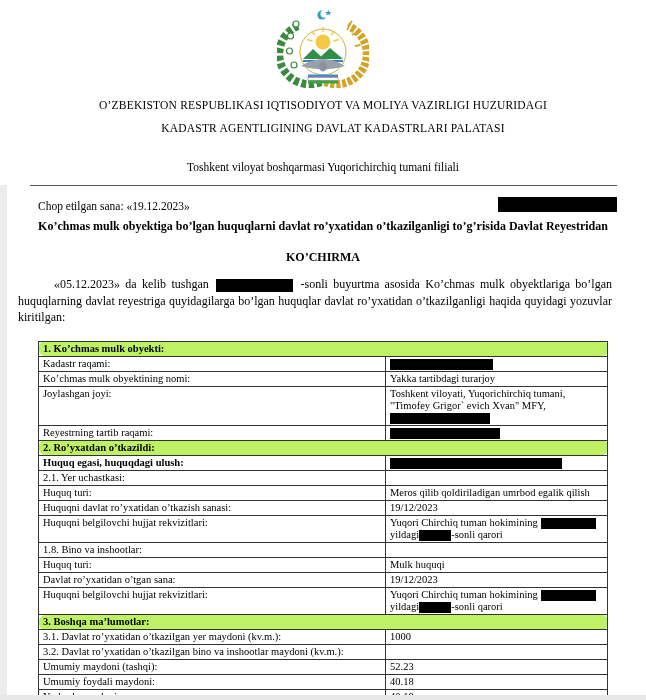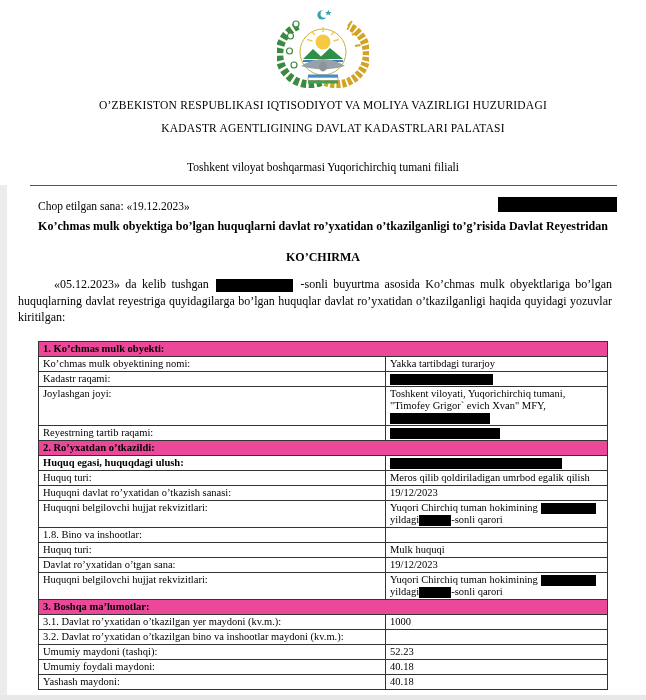--- a/index.html
+++ b/index.html
@@ -30,21 +30,21 @@
 
   .intro{margin:11px 34px 0 18px;font-size:12px;line-height:16.5px;
     text-align:justify;text-indent:36px;}
   .intro .redact{height:13px;margin:0 2px;}
 
   table.reg{border-collapse:collapse;margin:15px 0 0 38px;width:569px;
     font-size:10.5px;table-layout:fixed;}
   table.reg td{border:1px solid #333;padding:1px 4px;line-height:12px;
     vertical-align:top;overflow:hidden;}
   col.c1{width:347px;} col.c2{width:222px;}
-  tr.sec td{background:#ec4899;font-weight:bold;}
+  tr.sec td{background:#bef264;font-weight:bold;border-radius:6px;}
   tr.lblbold td.lbl{font-weight:bold;}
   td .redact{height:11px;margin-top:0;}
 </style>
 </head>
 <body>
 
 <div class="edge-left"></div>
 <div class="edge-bottom"></div>
 
 <div class="emblem-wrap">
@@ -109,27 +109,27 @@
       <col class="c1">
       <col class="c2">
     </colgroup>
   <tbody>
     <tr class="sec">
         <td colspan="2">1. Ko’chmas mulk obyekti:</td>
       </tr>
 
 
     <tr>
+        <td class="lbl">Kadastr raqami:</td>
+        <td><span class="redact" style="width:103px"></span></td>
+      </tr>
+
+    <tr>
         <td class="lbl">Ko’chmas mulk obyektining nomi:</td>
         <td>Yakka tartibdagi turarjoy</td>
-      </tr>
-
-    <tr>
-        <td class="lbl">Kadastr raqami:</td>
-        <td><span class="redact" style="width:103px"></span></td>
       </tr>
 
     <tr>
         <td class="lbl">Joylashgan joyi:</td>
         <td><span>Toshkent viloyati, Yuqorichirchiq tumani, "Timofey Grigor` evich Xvan" MFY,</span> <span class="redact" style="width:100px"></span></td>
       </tr>
 
     <tr>
         <td class="lbl">Reyestrning tartib raqami:</td>
         <td><span class="redact" style="width:110px"></span></td>
@@ -137,20 +137,24 @@
 
     <tr class="sec">
         <td colspan="2">2. Ro’yxatdan o’tkazildi:</td>
       </tr>
 
     <tr class="lblbold">
         <td class="lbl">Huquq egasi, huquqdagi ulush:</td>
         <td><span class="redact" style="width:172px"></span></td>
       </tr>
 
+    <tr>
+        <td class="lbl">2.1. Yer uchastkasi:</td>
+        <td></td>
+      </tr>
 
     <tr>
         <td class="lbl">Huquq turi:</td>
         <td>Meros qilib qoldiriladigan umrbod egalik qilish</td>
       </tr>
 
     <tr>
         <td class="lbl">Huquqni davlat ro’yxatidan o’tkazish sanasi:</td>
         <td>19/12/2023</td>
       </tr>

